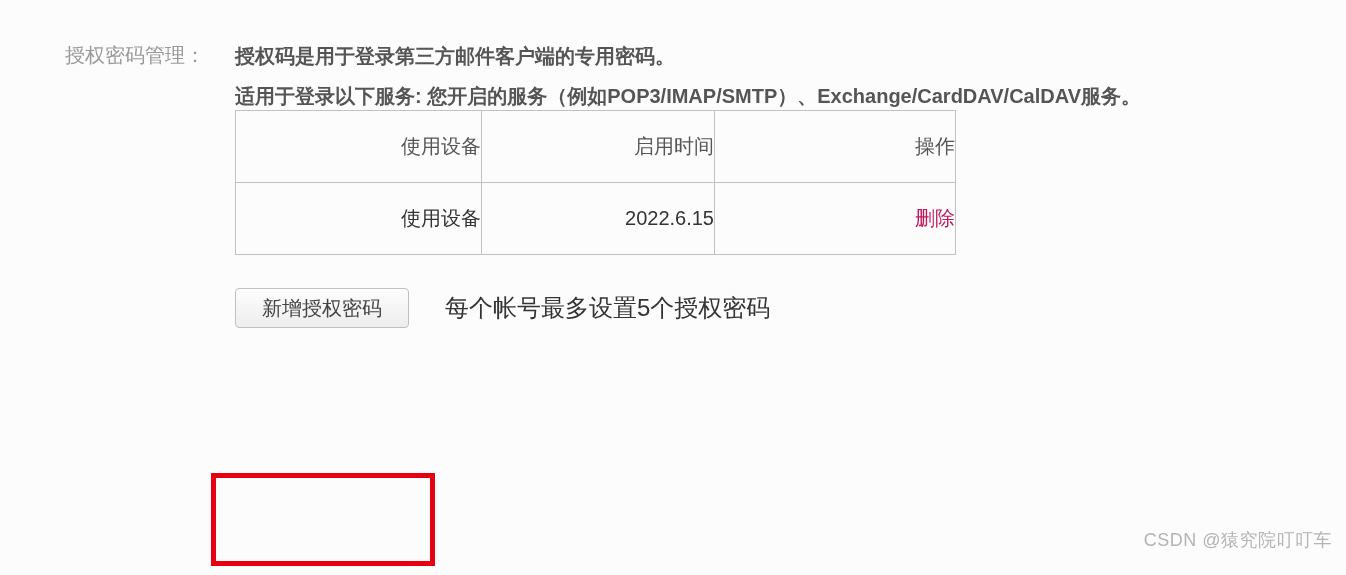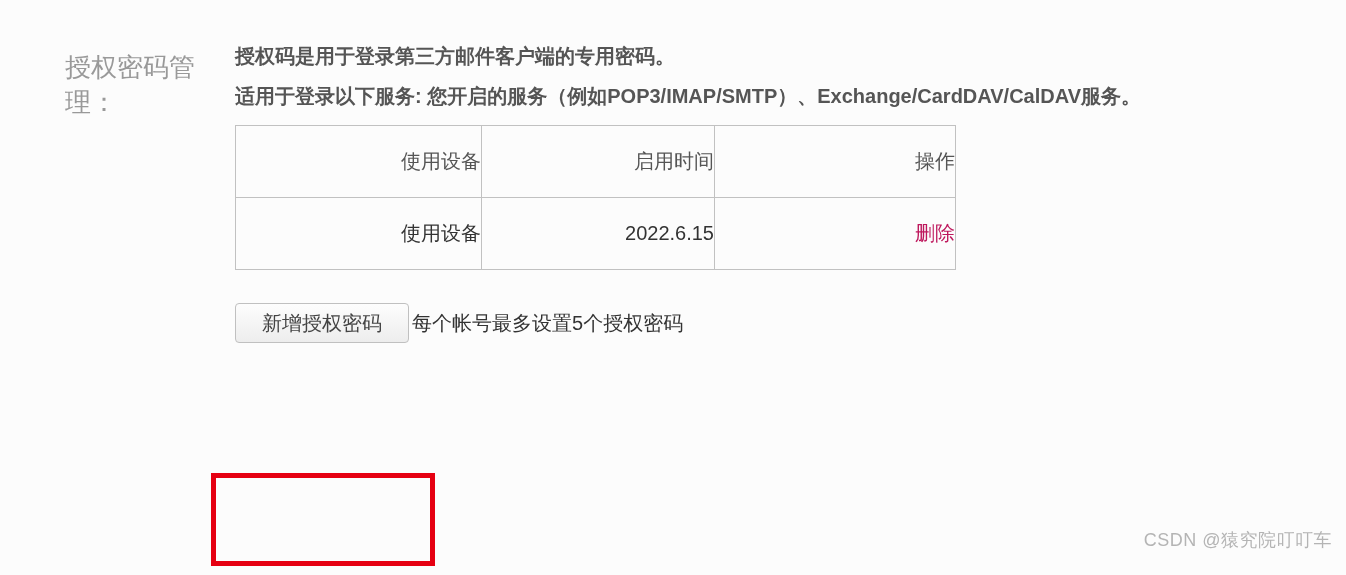--- a/index.html
+++ b/index.html
@@ -14,37 +14,35 @@
       overflow: hidden;
     }
     .container {
       padding-top: 42px;
       padding-left: 65px;
     }
     .section-label {
       display: inline-block;
       vertical-align: top;
       color: #999;
-      font-size: 26px;
+      font-size: 20px;
       width: 165px;
-      margin-top: 8px;
     }
     .content-col {
       display: inline-block;
       vertical-align: top;
     }
     .intro-line1, .intro-line2 {
       color: #555;
       font-size: 20px;
       line-height: 1.4;
       font-weight: bold;
     }
     .intro-line2 {
       margin-top: 12px;
-      margin-bottom: 15px;
     }
     table.auth-table {
       border-collapse: collapse;
       width: 721px;
       color: #444;
     }
     table.auth-table th,
     table.auth-table td {
       border: 1px solid #c1c1c1;
       text-align: right;
@@ -59,38 +57,39 @@
     .col-time   { width: 232px; font-family: Liberation Serif, serif; }
     .col-action { width: 240px; }
     .del-link {
       color: #be185d;
       cursor: pointer;
     }
     .bottom-row {
       margin-top: 33px;
       display: flex;
       align-items: center;
+      gap: 16px;
     }
     .add-btn {
       display: inline-flex;
       align-items: center;
       justify-content: center;
       height: 40px;
       padding: 0 26px;
       font-size: 20px;
       color: #444;
       background: linear-gradient(#fdfdfd, #ededed);
       border: 1px solid #c0c0c0;
       border-radius: 4px;
       cursor: pointer;
       font-family: inherit;
     }
     .limit-text {
-      margin-left: 3px;
-      font-size: 20px;
+      margin-left: 20px;
+      font-size: 24px;
       color: #333;
     }
     .highlight-box {
       position: absolute;
       left: 211px;
       top: 473px;
       width: 224px;
       height: 93px;
       border: 5px solid #e60012;
       pointer-events: none;

